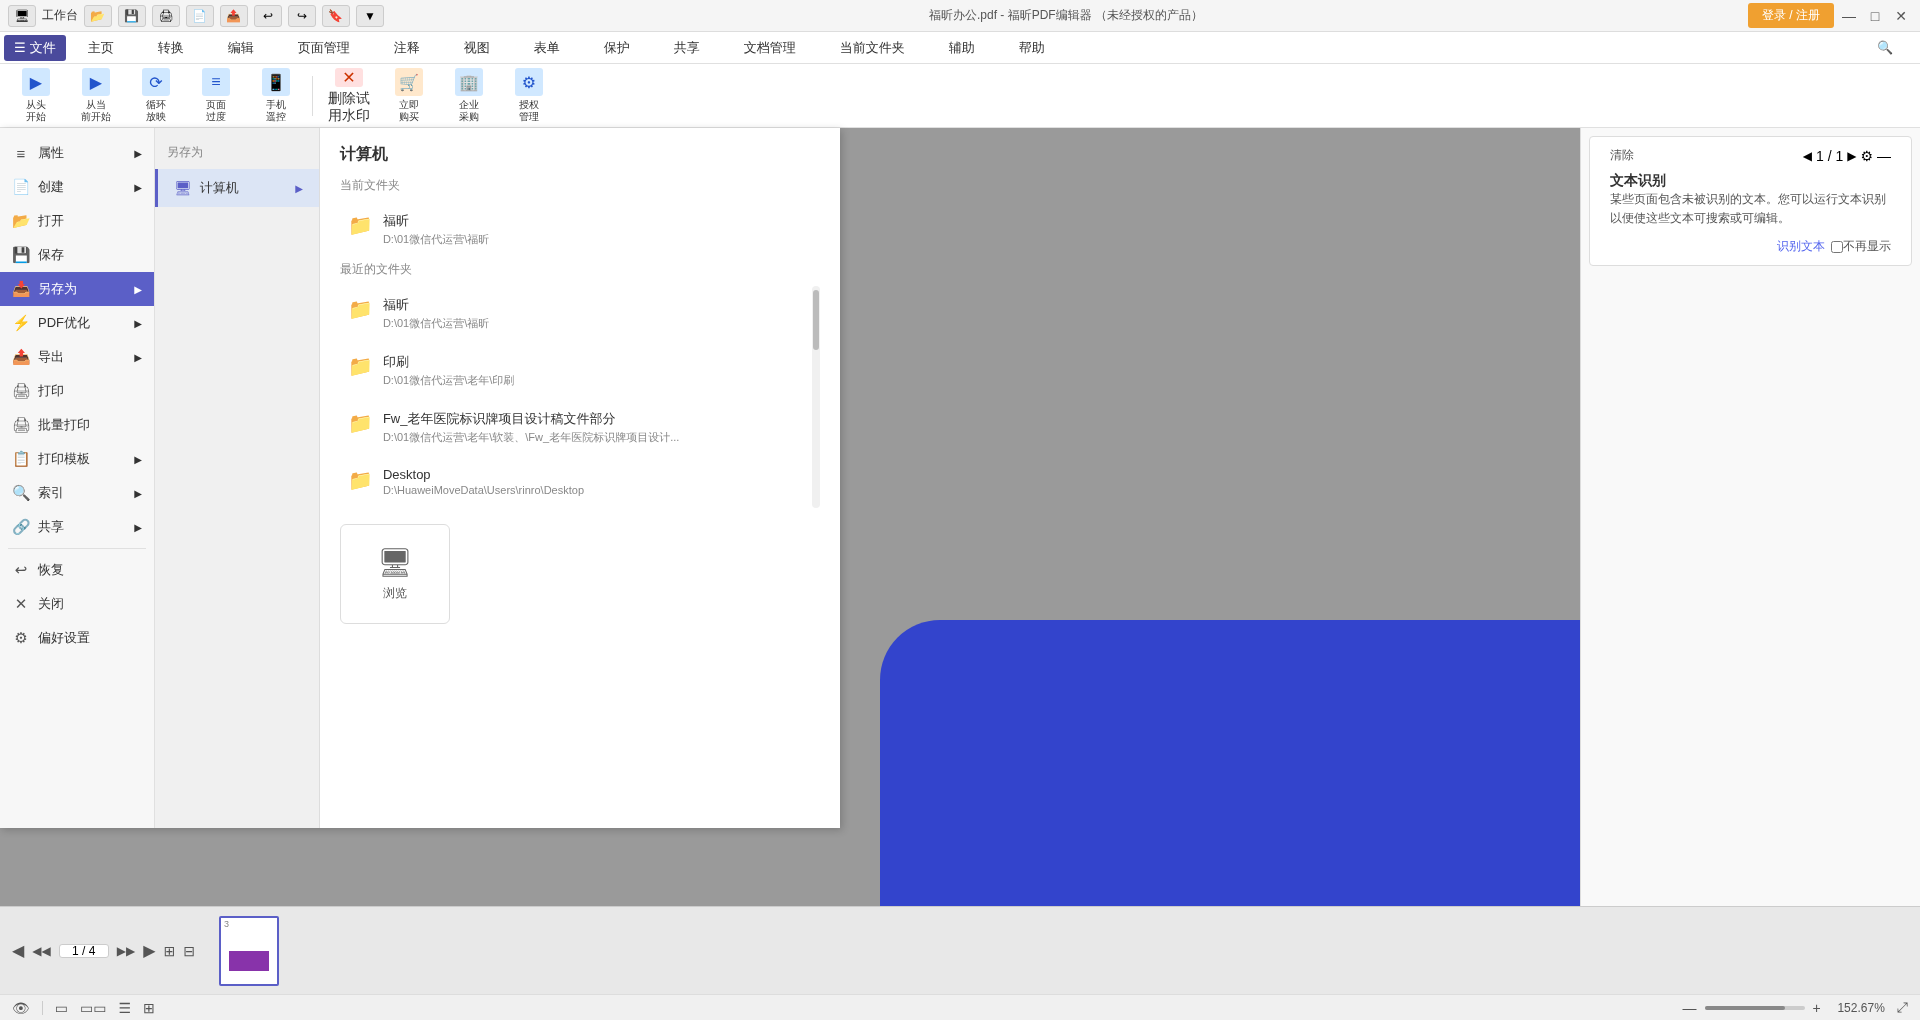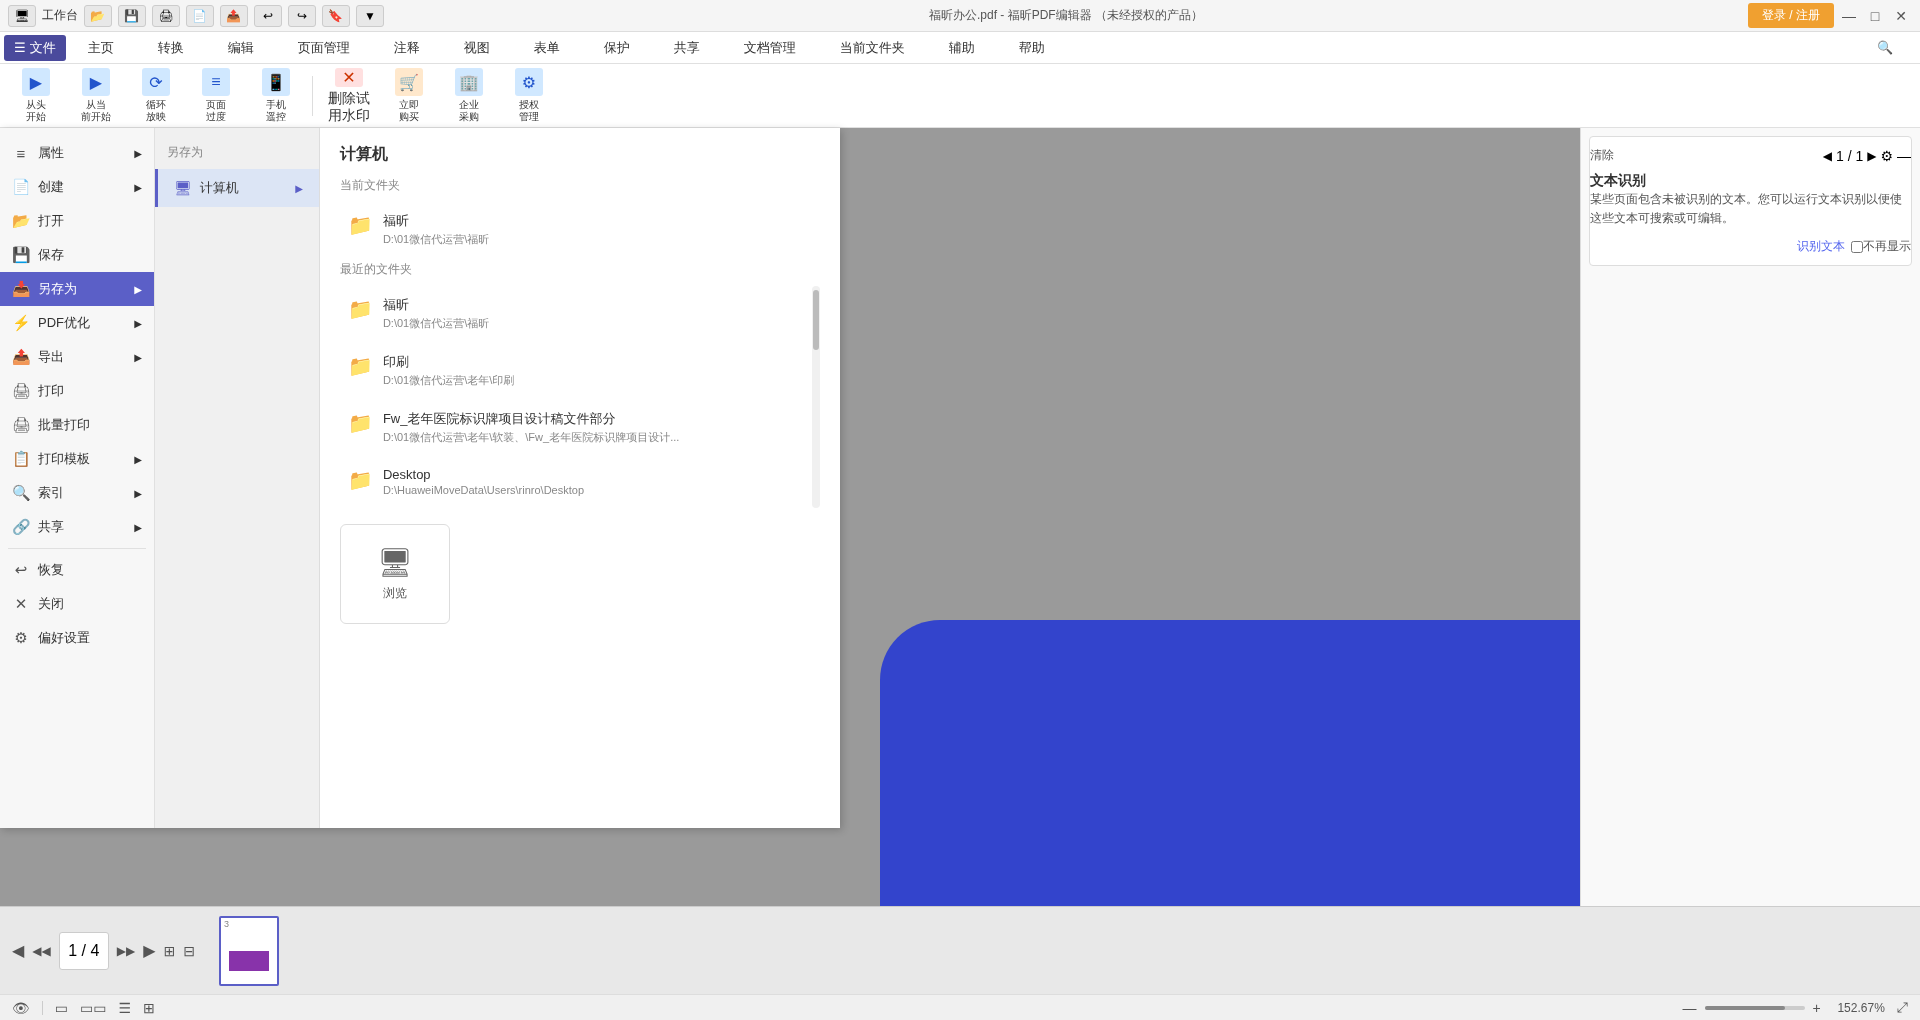--- a/index.html
+++ b/index.html
@@ -264,21 +264,21 @@
       background: #f9f9f9;
       border-left: 1px solid #ddd;
       display: flex;
       flex-direction: column;
     }
     .ocr-panel {
       margin: 8px;
       border: 1px solid #ddd;
       border-radius: 4px;
       background: white;
-      padding: 10px 0;
+      padding: 10px 20px;
     }
     .ocr-header {
       display: flex;
       align-items: center;
       justify-content: space-between;
       margin-bottom: 8px;
     }
     .ocr-nav {
       display: flex;
       align-items: center;
@@ -667,21 +667,21 @@
       </div>
     </div>
   </div>
 
 </div>
 
 <div style="position:fixed;bottom:26px;left:0;right:0;height:88px;background:#e8e8e8;border-top:1px solid #ccc;display:flex;align-items:center;padding:0 12px;gap:8px;z-index:50;">
   <span style="font-size:16px;cursor:pointer;color:#555;">◀</span>
   <span style="font-size:12px;cursor:pointer;color:#555;">◀◀</span>
 
-  <input class="thumb-page-input" type="text" value="1 / 4" style="width: 50px; height: 38px; border: 1px solid rgb(204, 204, 204); border-radius: 3px; text-align: center; font-size: 16px;">
+  <input class="thumb-page-input" type="text" value="1 / 4" style="width: 50px; height: 14px; border: 1px solid rgb(204, 204, 204); border-radius: 3px; text-align: center; font-size: 12px;">
 
   <span style="font-size:12px;cursor:pointer;color:#555;">▶▶</span>
   <span style="font-size:16px;cursor:pointer;color:#555;">▶</span>
 
   <span style="font-size:14px;cursor:pointer;color:#555;">⊞</span>
   <span style="font-size:14px;cursor:pointer;color:#555;">⊟</span>
 
   <div class="thumb-item active" style="margin-left:16px;">
     <span class="thumb-page-num">3</span>
     <div style="width:40px;height:20px;background:#8833aa;margin-top:20px;"></div>

